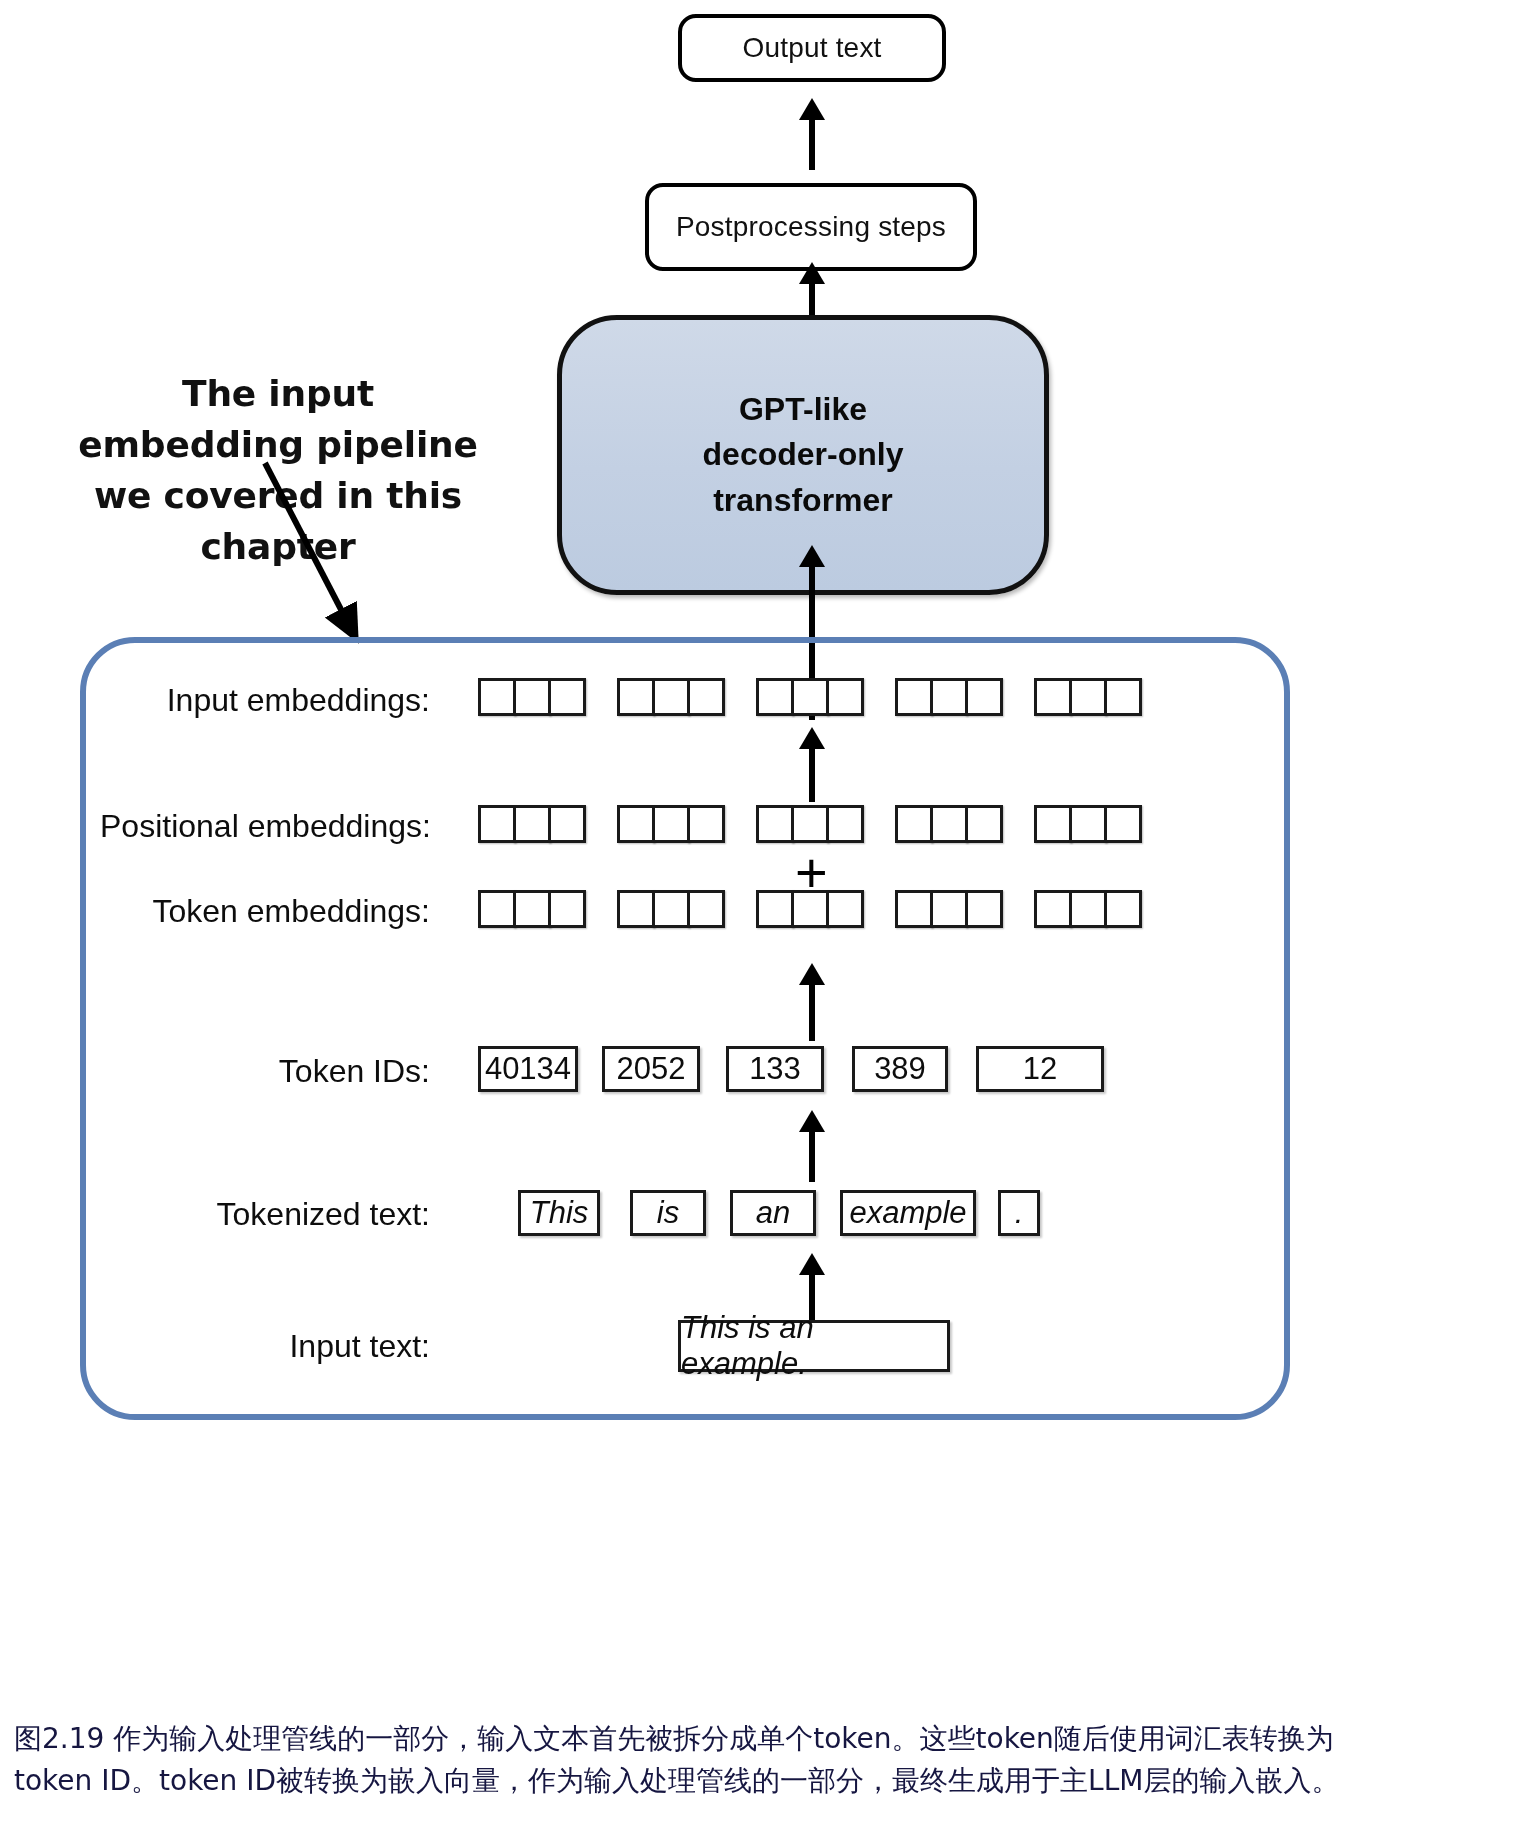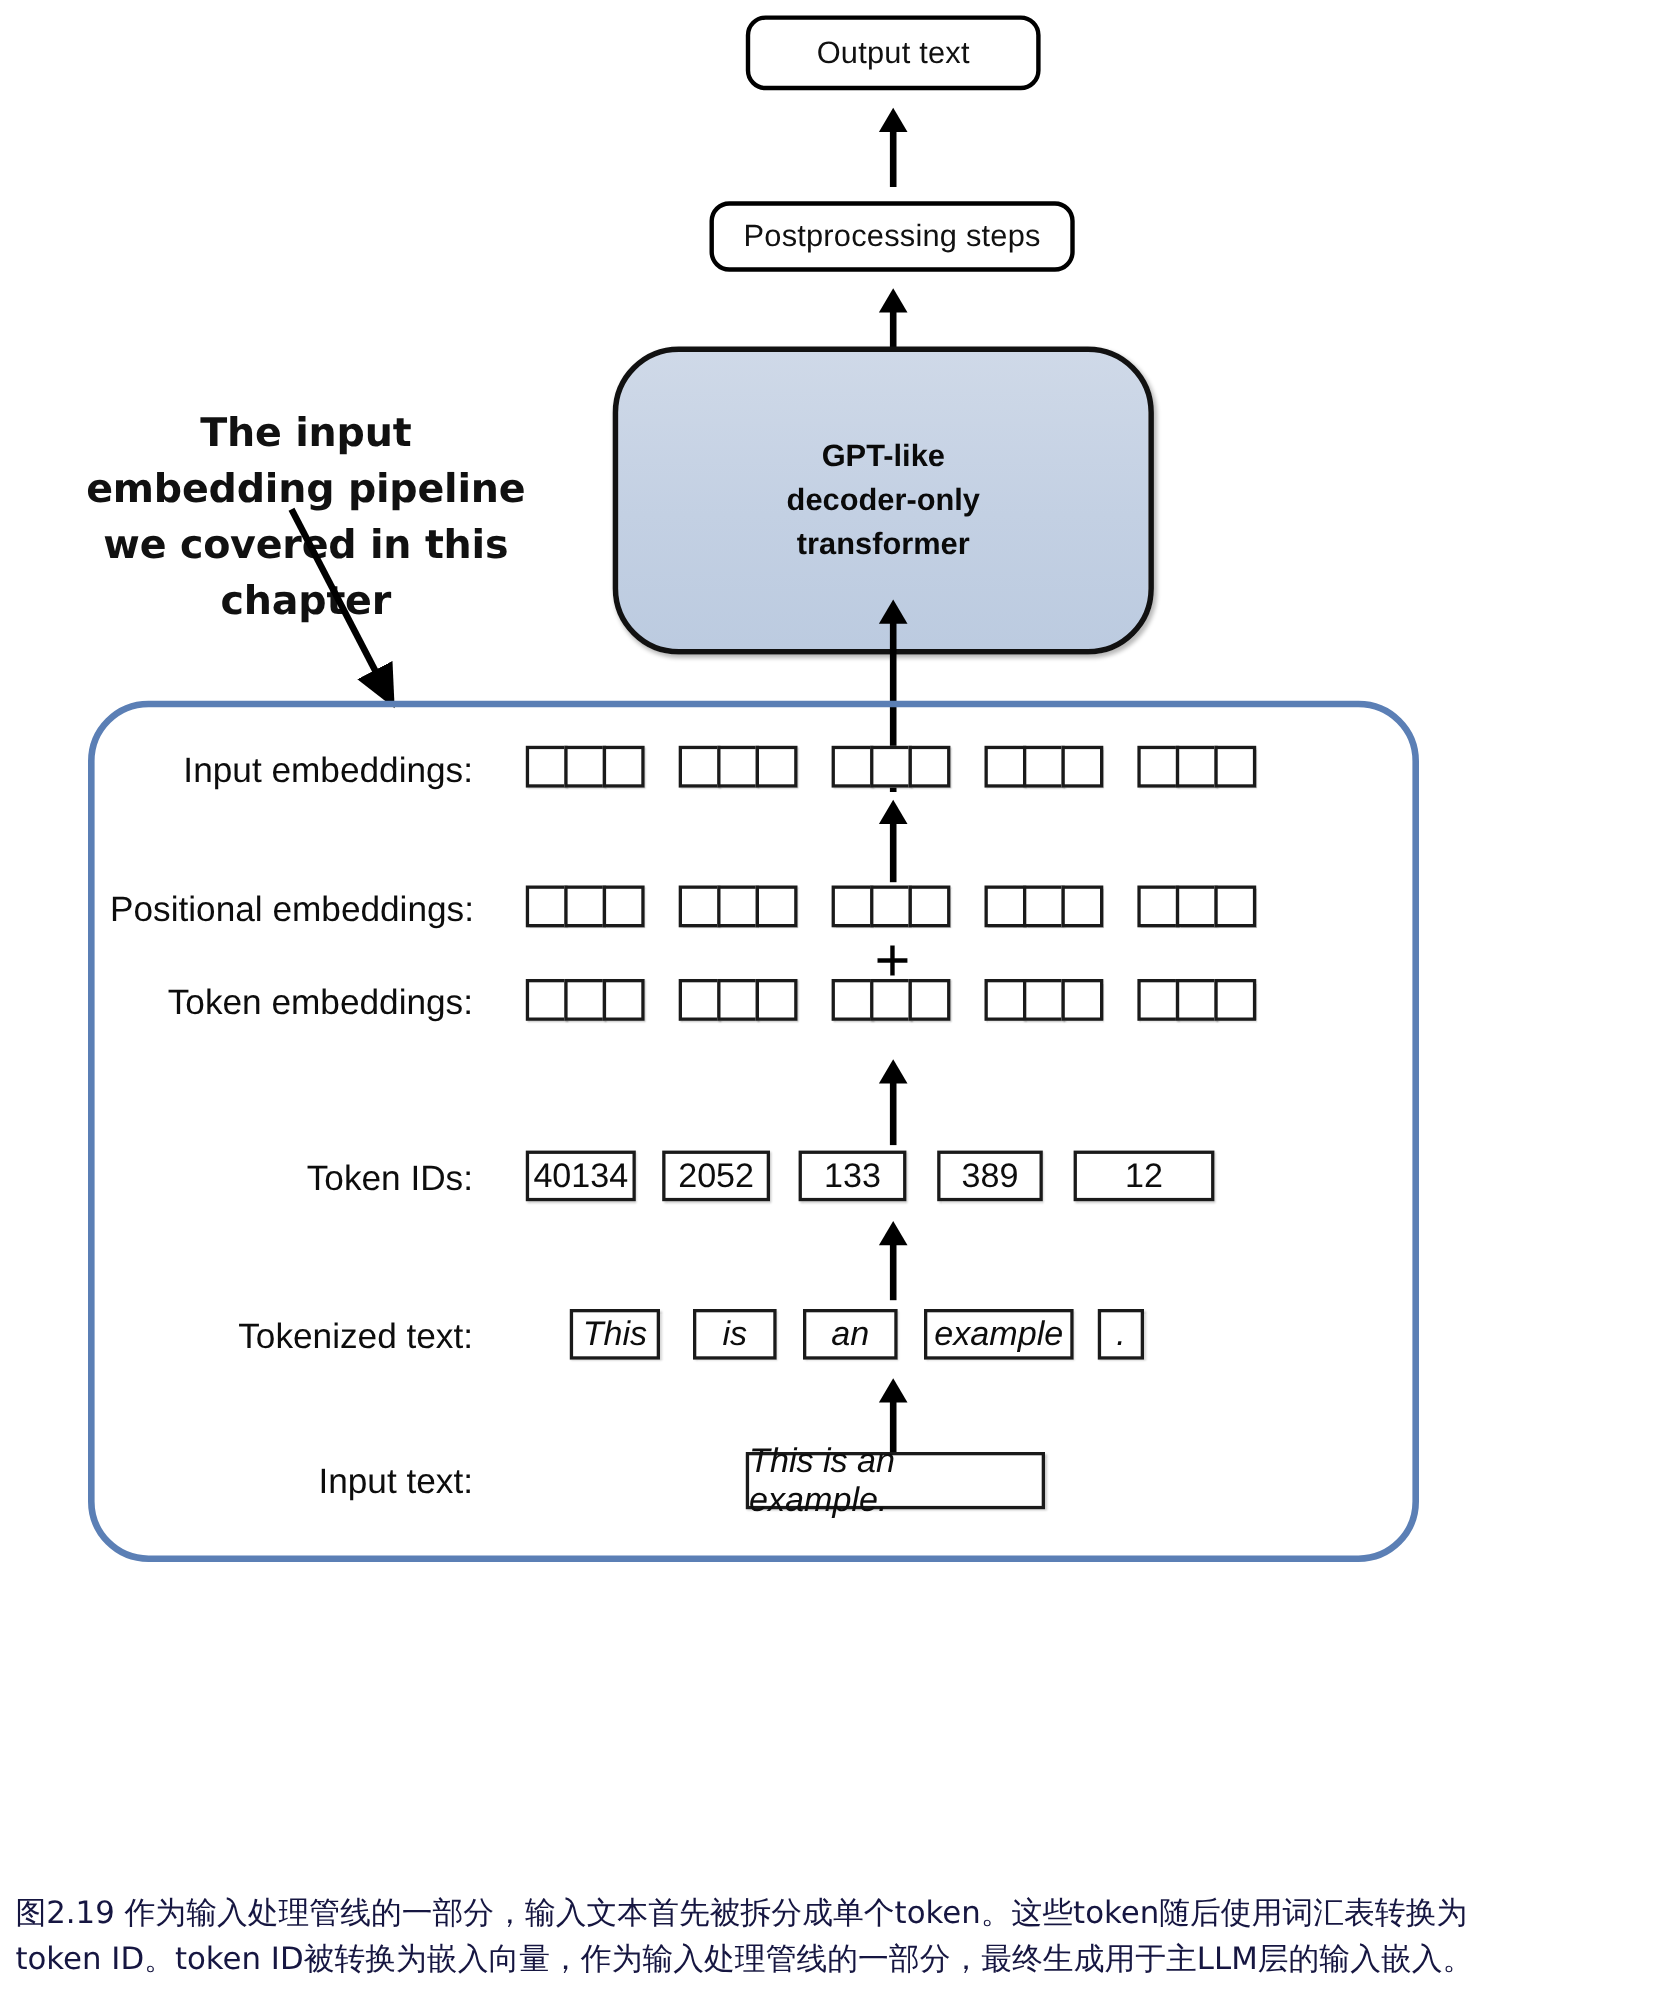--- a/index.html
+++ b/index.html
@@ -26,40 +26,40 @@
     background: #ffffff;
     display: flex;
     align-items: center;
     justify-content: center;
     font-size: 28px;
     color: #111111;
     letter-spacing: 0.2px;
     box-sizing: border-box;
   }
   #output-text-box   { left: 678px; top: 14px;  width: 268px; height: 68px; }
-  #postproc-box      { left: 645px; top: 183px; width: 332px; height: 64px; }
+  #postproc-box      { left: 645px; top: 183px; width: 332px; height: 88px; }
 
   
   #transformer-box {
     position: absolute;
     left: 557px; top: 315px;
     width: 492px; height: 280px;
     border: 5px solid #111111;
     border-radius: 60px;
     background: linear-gradient(180deg, #cfd9e8 0%, #c3d0e3 55%, #bccbe0 100%);
     box-sizing: border-box;
     display: flex;
     flex-direction: column;
     align-items: center;
     justify-content: center;
     box-shadow: 2px 3px 4px rgba(0,0,0,0.28);
   }
   #transformer-box .tline {
     font-weight: bold;
-    font-size: 28px;
+    font-size: 32px;
     line-height: 1.42;
     color: #0a0a0a;
     text-align: center;
   }
 
   
   .varrow { position: absolute; width: 26px; }
   .varrow .shaft {
     position: absolute;
     left: 10px;

